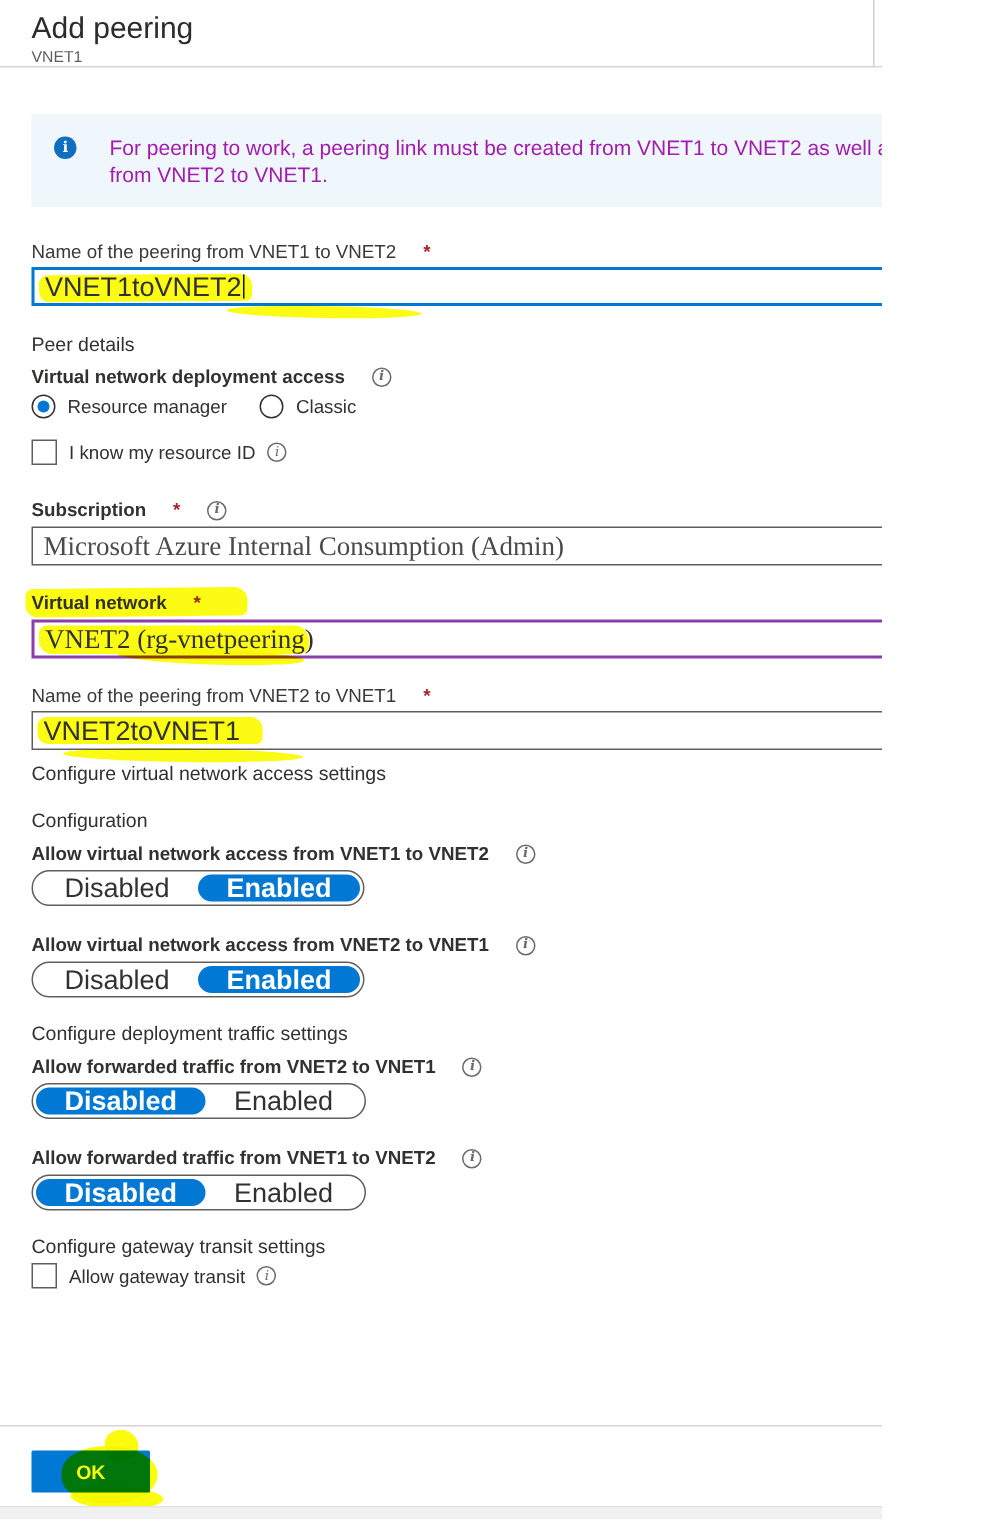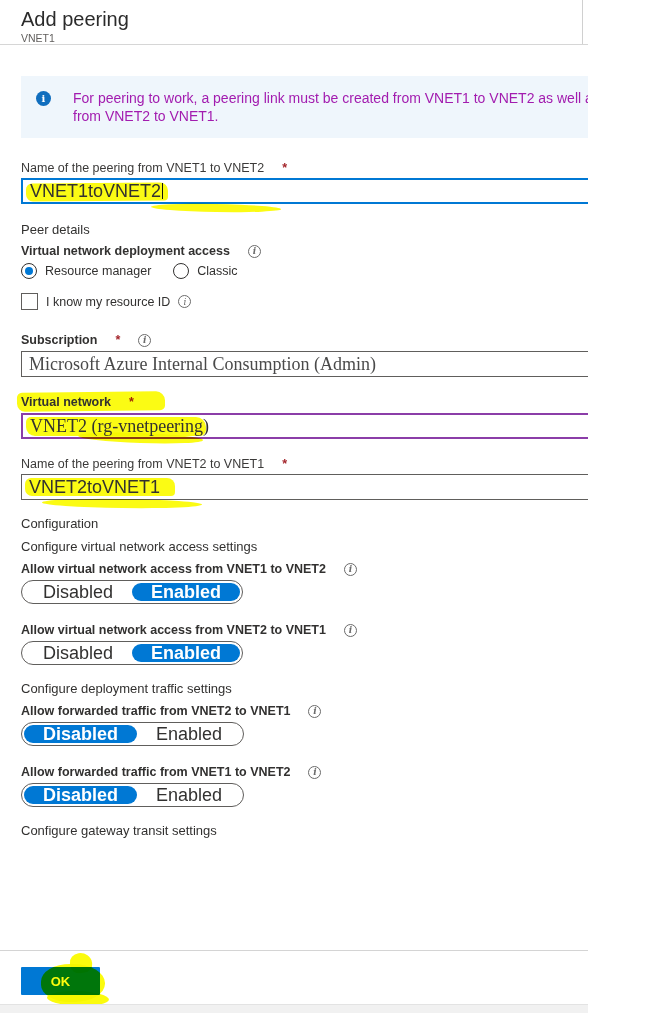--- a/index.html
+++ b/index.html
@@ -184,22 +184,22 @@
       <span class="hl hl-under-2"></span>
       <span class="box-text">VNET2toVNET1</span>
       <span class="check-icon">
         <svg width="14" height="12" viewBox="0 0 14 12">
             <path d="M1 6 L5.2 10 L13 1" stroke="#5db300" stroke-width="1.6" fill="none"></path>
           </svg>
       </span>
     </div>
 
     
+    <div class="section-heading mt8">Configure virtual network access settings</div>
     <div class="section-heading mt16">Configuration</div>
-    <div class="section-heading mt8">Configure virtual network access settings</div>
 
     <div class="label-row bold mt7">
       <span>Allow virtual network access from VNET1 to VNET2</span>
       <span class="info"></span>
     </div>
     <div class="toggle mt3">
       <span class="opt">Disabled</span>
       <span class="opt active">Enabled</span>
     </div>
 
@@ -226,20 +226,25 @@
     <div class="label-row bold mt18">
       <span>Allow forwarded traffic from VNET1 to VNET2</span>
       <span class="info"></span>
     </div>
     <div class="toggle mt3">
       <span class="opt active">Disabled</span>
       <span class="opt">Enabled</span>
     </div>
 
     <div class="section-heading mt16">Configure gateway transit settings</div>
+    <div class="choice-row mt4">
+      <span class="checkbox"></span>
+      <span class="choice-label">Allow gateway transit</span>
+      <span class="info"></span>
+    </div>
 
   </div>
 
   <div class="footer">
     <button class="ok-btn">OK</button>
     <span class="blob blob-finger"></span>
     <span class="blob blob-body"></span>
     <span class="blob blob-tail"></span>
   </div>
 

